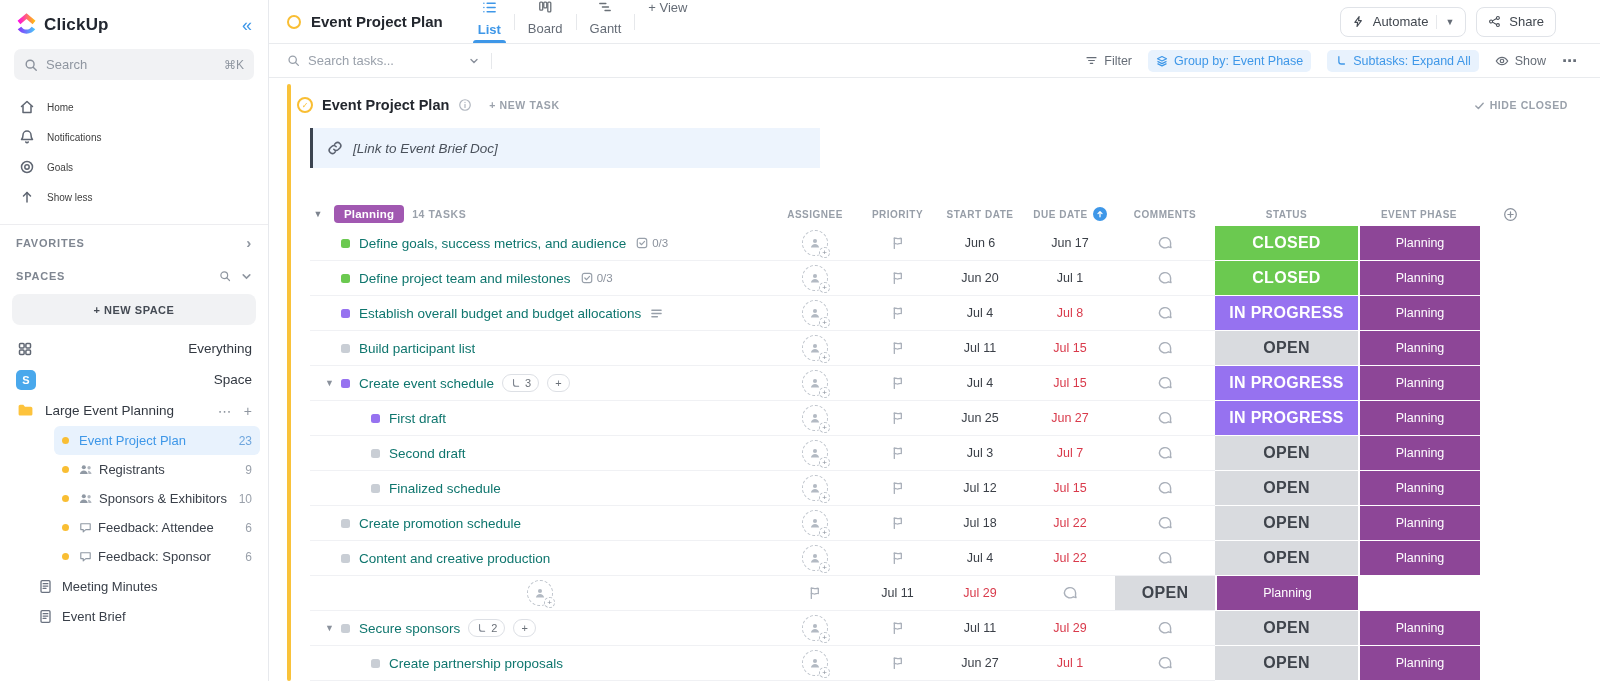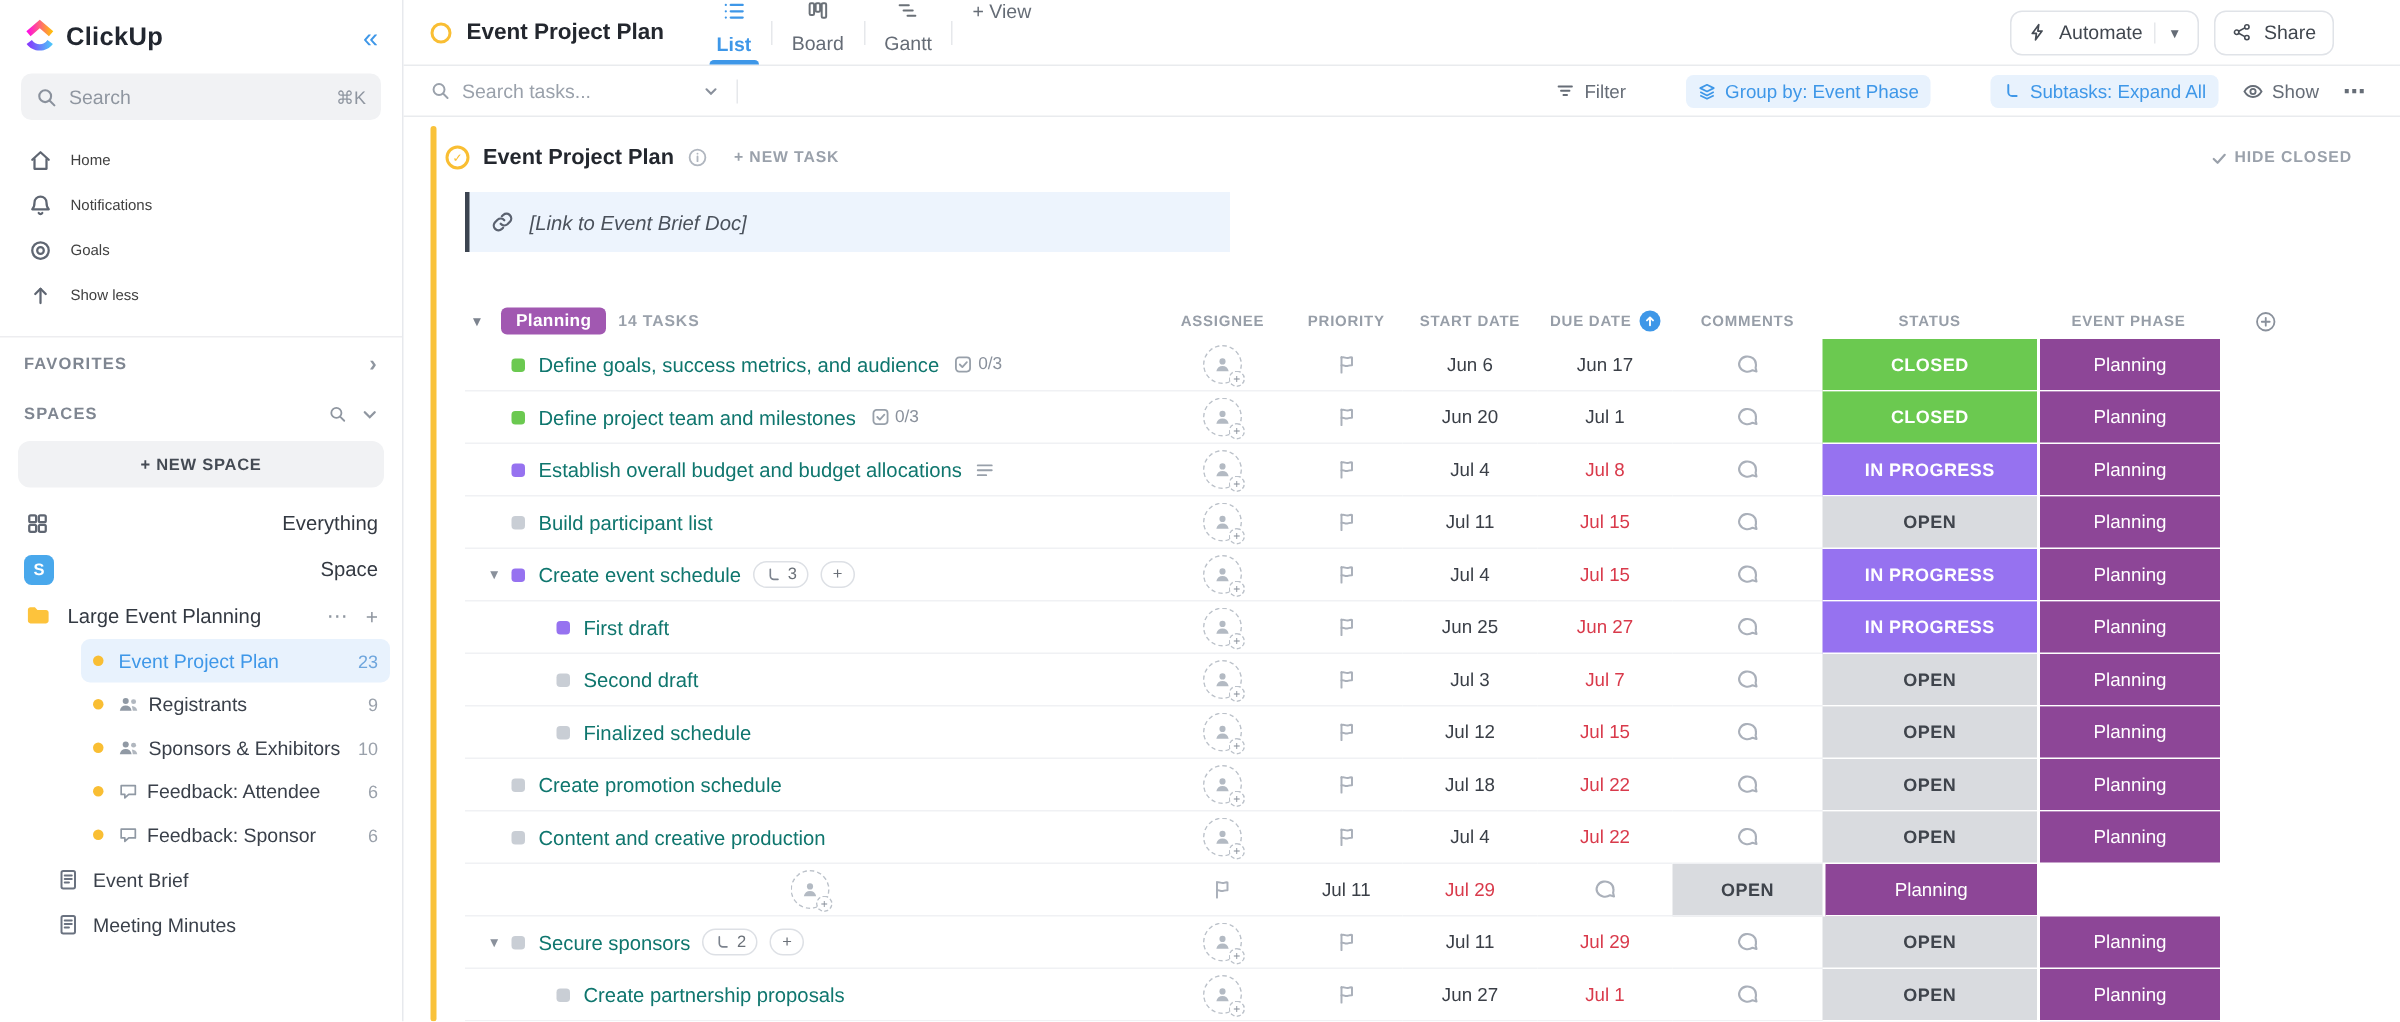--- a/index.html
+++ b/index.html
@@ -56,21 +56,21 @@
   .bsep { width: 1px; height: 14px; background: #e6e8eb; }
   .bchev { font-size: 9px; color: #656c76; }
 
   .toolbar { height: 34px; border-bottom: 1px solid #e9ebee; display: flex; align-items: center; padding: 0 22px 0 18px; flex: none; }
   .tsearch { display: flex; align-items: center; gap: 8px; width: 192px; cursor: text; }
   .tsearch input { border: none; outline: none; background: transparent; font: inherit; font-size: 13px; color: #5a616b; flex: 1; min-width: 0; }
   .tsearch input::placeholder { color: #9aa1ab; }
   .vdiv { width: 1px; height: 16px; background: #e6e8eb; margin: 0 12px; }
   .tool-right { margin-left: auto; display: flex; align-items: center; gap: 16px; }
   .tool-item { display: flex; align-items: center; gap: 6px; font-size: 12.5px; color: #666d77; cursor: pointer; white-space: nowrap; }
-  .tool-pill { background: #e8f2fd; color: #3e97e8; border-radius: 5px; padding: 4px 8px; margin-left: 24px; }
+  .tool-pill { background: #e8f2fd; color: #3e97e8; border-radius: 5px; padding: 4px 8px; }
   .more-dots { font-size: 15px; color: #666d77; letter-spacing: 1px; cursor: pointer; font-weight: 700; }
 
   .content { flex: 1; position: relative; padding-left: 28px; overflow: hidden; }
   .ybar { position: absolute; left: 18px; top: 6px; bottom: 0; width: 4px; border-radius: 3px; background: #f9c23a; }
   .section-head { display: flex; align-items: center; gap: 9px; margin-top: 14px; height: 26px; padding-right: 32px; }
   .circle-check { width: 16px; height: 16px; border-radius: 50%; border: 2px solid #f9be33; color: #f9be33; font-size: 8px; font-weight: 700; display: flex; align-items: center; justify-content: center; flex: none; cursor: pointer; }
   .section-head h2 { font-size: 14.5px; font-weight: 700; color: #23272e; }
   .newtask { font-size: 10.5px; font-weight: 700; letter-spacing: .6px; color: #9aa1ab; margin-left: 8px; cursor: pointer; }
   .hideclosed { margin-left: auto; display: flex; align-items: center; gap: 5px; font-size: 10.5px; font-weight: 700; letter-spacing: .6px; color: #9aa1ab; cursor: pointer; }
   .banner { margin: 10px 0 0 13px; width: 510px; height: 40px; background: #edf4fd; border-left: 3px solid #3c4450; display: flex; align-items: center; gap: 10px; padding: 0 14px; cursor: pointer; }
@@ -99,21 +99,21 @@
   .bullet { width: 9px; height: 9px; border-radius: 2.5px; margin: 0 9px 0 2px; flex: none; }
   .b-closed { background: #6bc950; } .b-progress { background: #9672f0; } .b-open { background: #c9ced5; }
   .tname { font-size: 13.5px; color: #0f766e; white-space: nowrap; overflow: hidden; text-overflow: ellipsis; }
   .chk { display: flex; align-items: center; gap: 4px; margin-left: 10px; font-size: 11.5px; color: #8a919c; flex: none; }
   .descic { margin-left: 9px; display: flex; flex: none; }
   .pill { margin-left: 8px; border: 1px solid #dde0e5; border-radius: 9px; height: 18px; padding: 0 7px; display: flex; align-items: center; gap: 4px; font-size: 11px; color: #6a7078; flex: none; background: #fff; }
   .assignee { width: 26px; height: 26px; border: 1.4px dashed #bcc2ca; border-radius: 50%; display: flex; align-items: center; justify-content: center; position: relative; }
   .assignee .plusdot { position: absolute; right: -3px; bottom: -3px; width: 11px; height: 11px; background: #fff; border: 1px dashed #bcc2ca; border-radius: 50%; font-size: 8px; color: #8a919c; display: flex; align-items: center; justify-content: center; line-height: 1; }
   .date { font-size: 12.5px; color: #3a3f47; }
   .date.red { color: #d93a4b; }
-  .st { justify-content: center; font-size: 12px; font-weight: 700; letter-spacing: .3px; border-bottom: 1px solid #fff; }
+  .st { justify-content: center; font-size: 16px; font-weight: 700; letter-spacing: .3px; border-bottom: 1px solid #fff; }
   .st-closed { background: #6bc950; color: #fff; }
   .st-progress { background: #9672f0; color: #fff; }
   .st-open { background: #d9dbdf; color: #3f444c; }
   .phase { background: #8d4697; color: #fff; font-size: 12.5px; justify-content: center; margin-left: 2px; border-bottom: 1px solid #fff; }
 </style>
 </head>
 <body>
 
 <div class="app">
 
@@ -292,30 +292,30 @@
     </div>
       </div>
     <div>
         <div class="sb-doc">
       <span style="display:flex">
             <svg width="15" height="15" viewBox="0 0 16 16" fill="none" stroke="#6a7280" stroke-width="1.4" stroke-linecap="round">
               <rect x="3.2" y="1.8" width="9.6" height="12.4" rx="1.2"></rect>
               <path d="M5.5 5h5M5.5 7.5h5M5.5 10h3"></path>
             </svg>
           </span>
-      <span>Event Brief</span>
+      <span>Meeting Minutes</span>
     </div>
         <div class="sb-doc">
       <span style="display:flex">
             <svg width="15" height="15" viewBox="0 0 16 16" fill="none" stroke="#6a7280" stroke-width="1.4" stroke-linecap="round">
               <rect x="3.2" y="1.8" width="9.6" height="12.4" rx="1.2"></rect>
               <path d="M5.5 5h5M5.5 7.5h5M5.5 10h3"></path>
             </svg>
           </span>
-      <span>Meeting Minutes</span>
+      <span>Event Brief</span>
     </div>
       </div>
   </aside>
 
   <main class="main">
 
     <header class="top">
       <span class="list-dot"></span>
       <h1>Event Project Plan</h1>
       <nav class="tabs">

